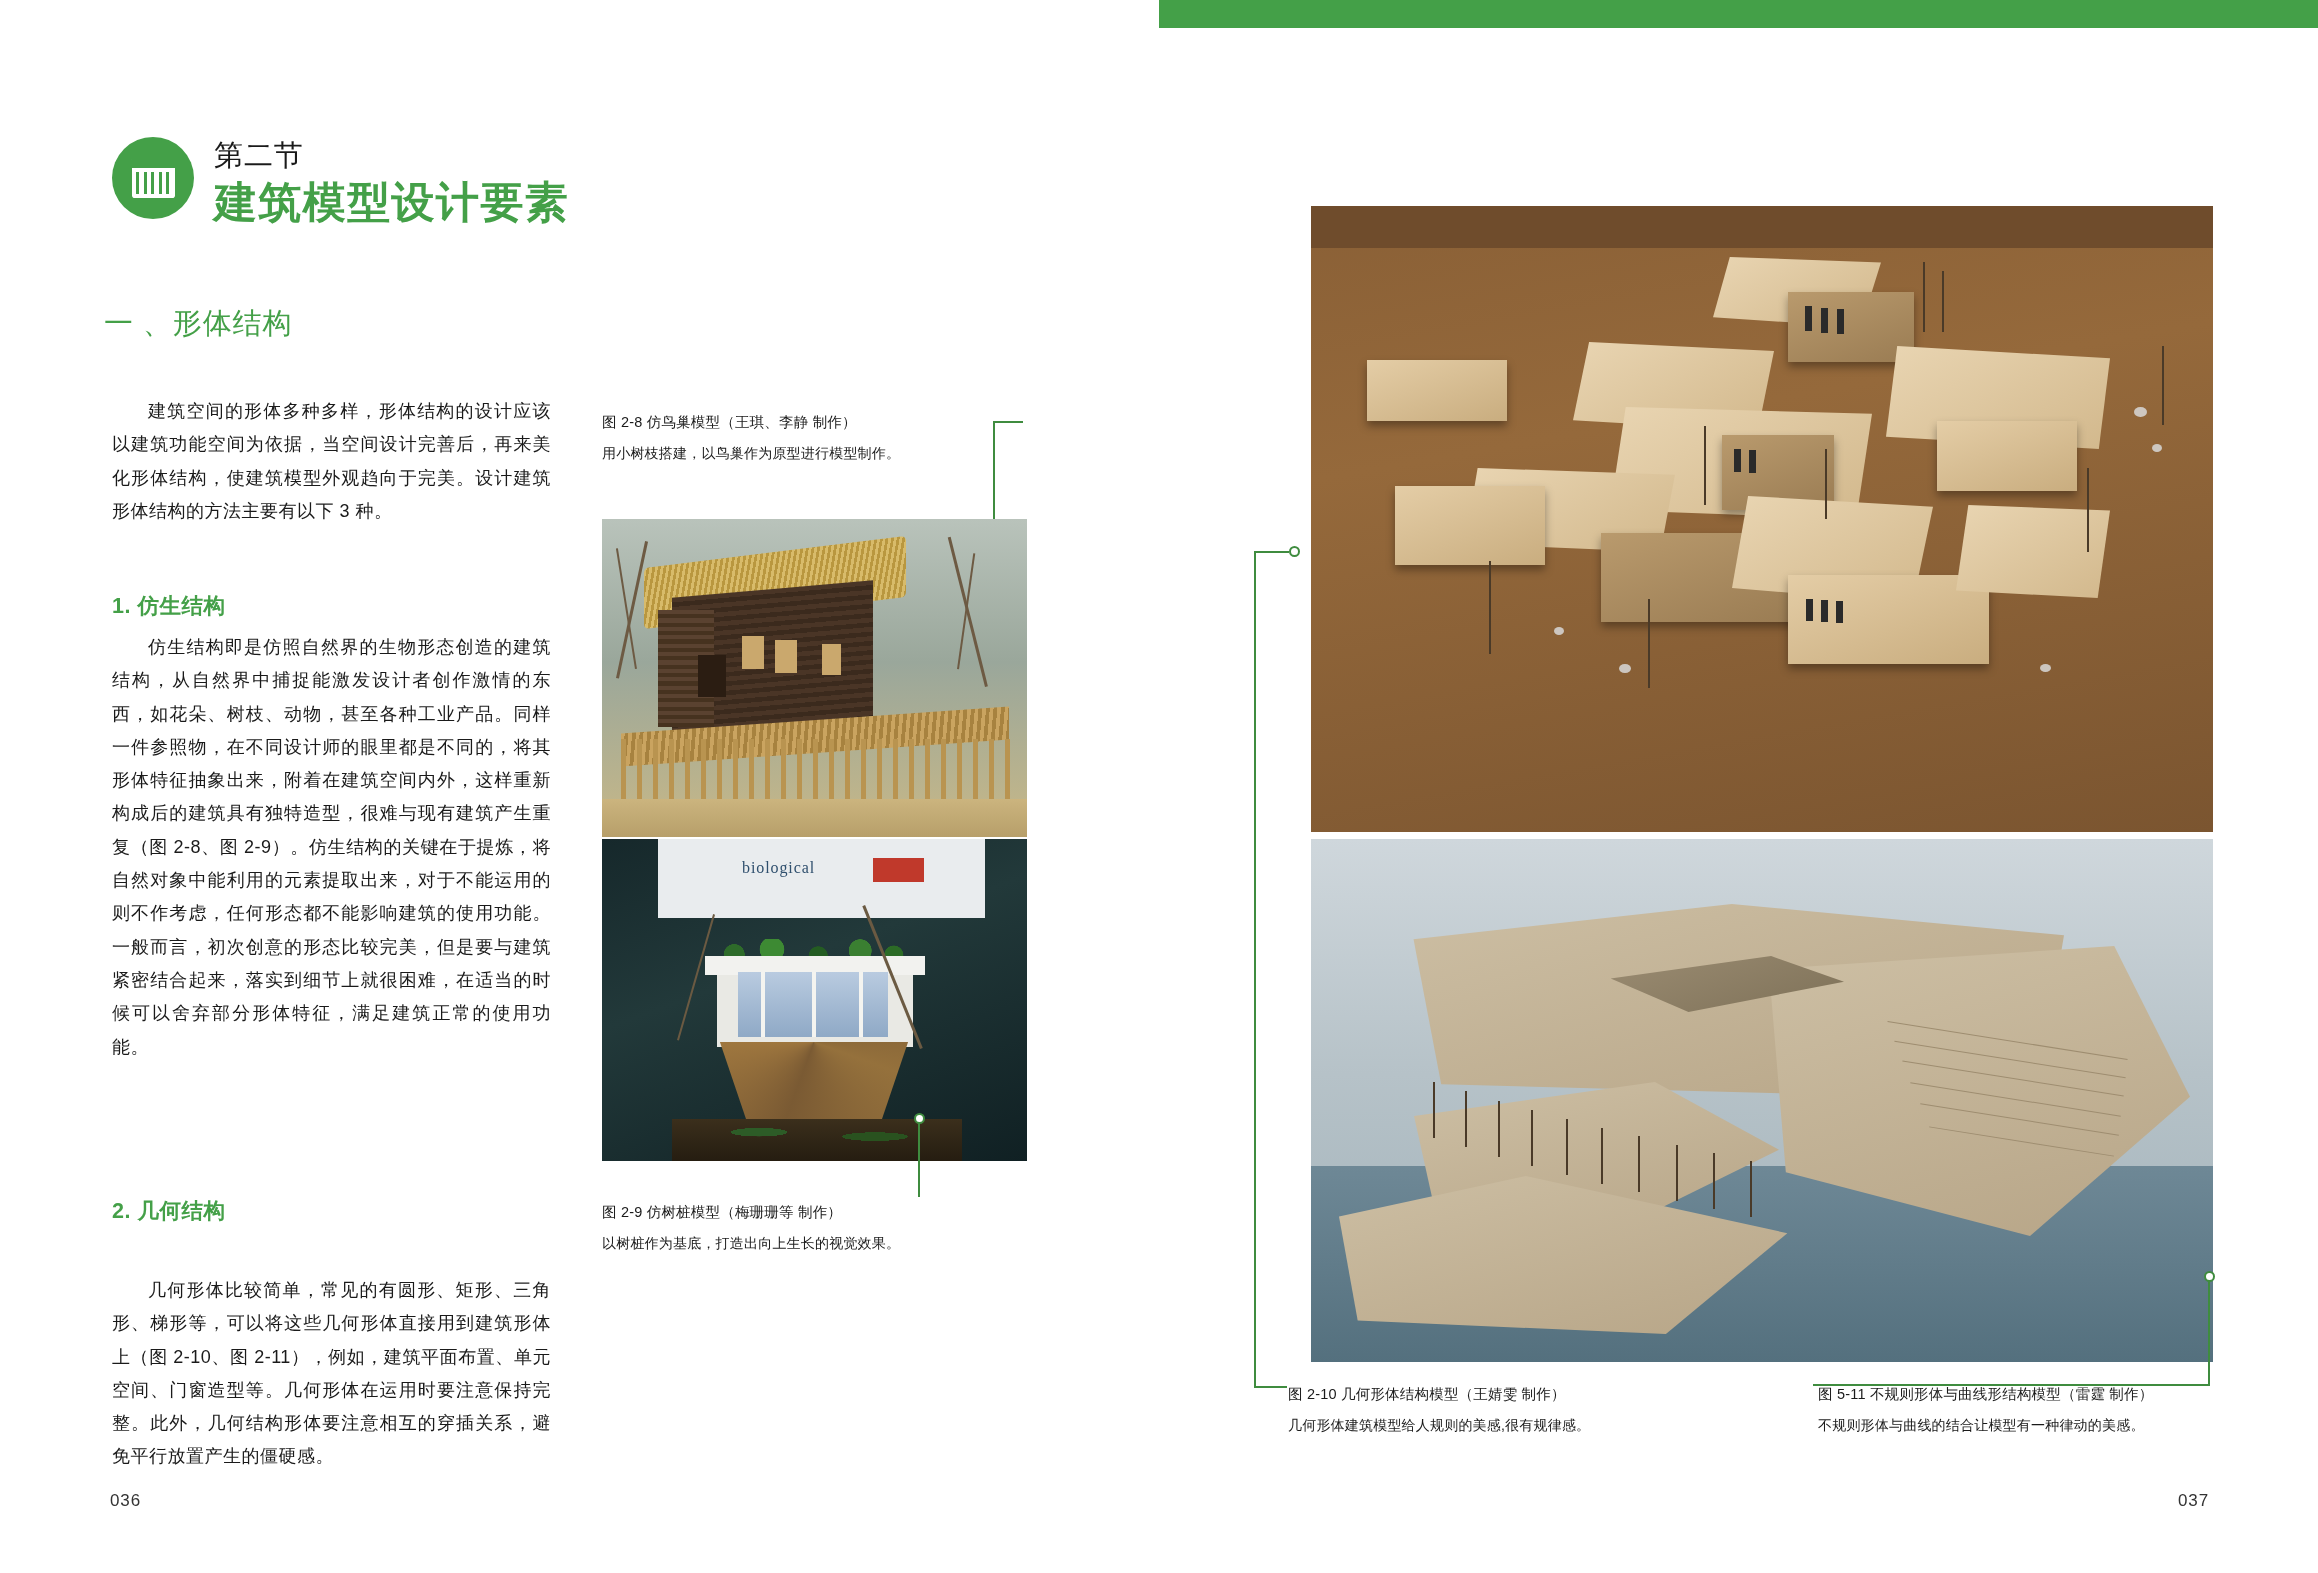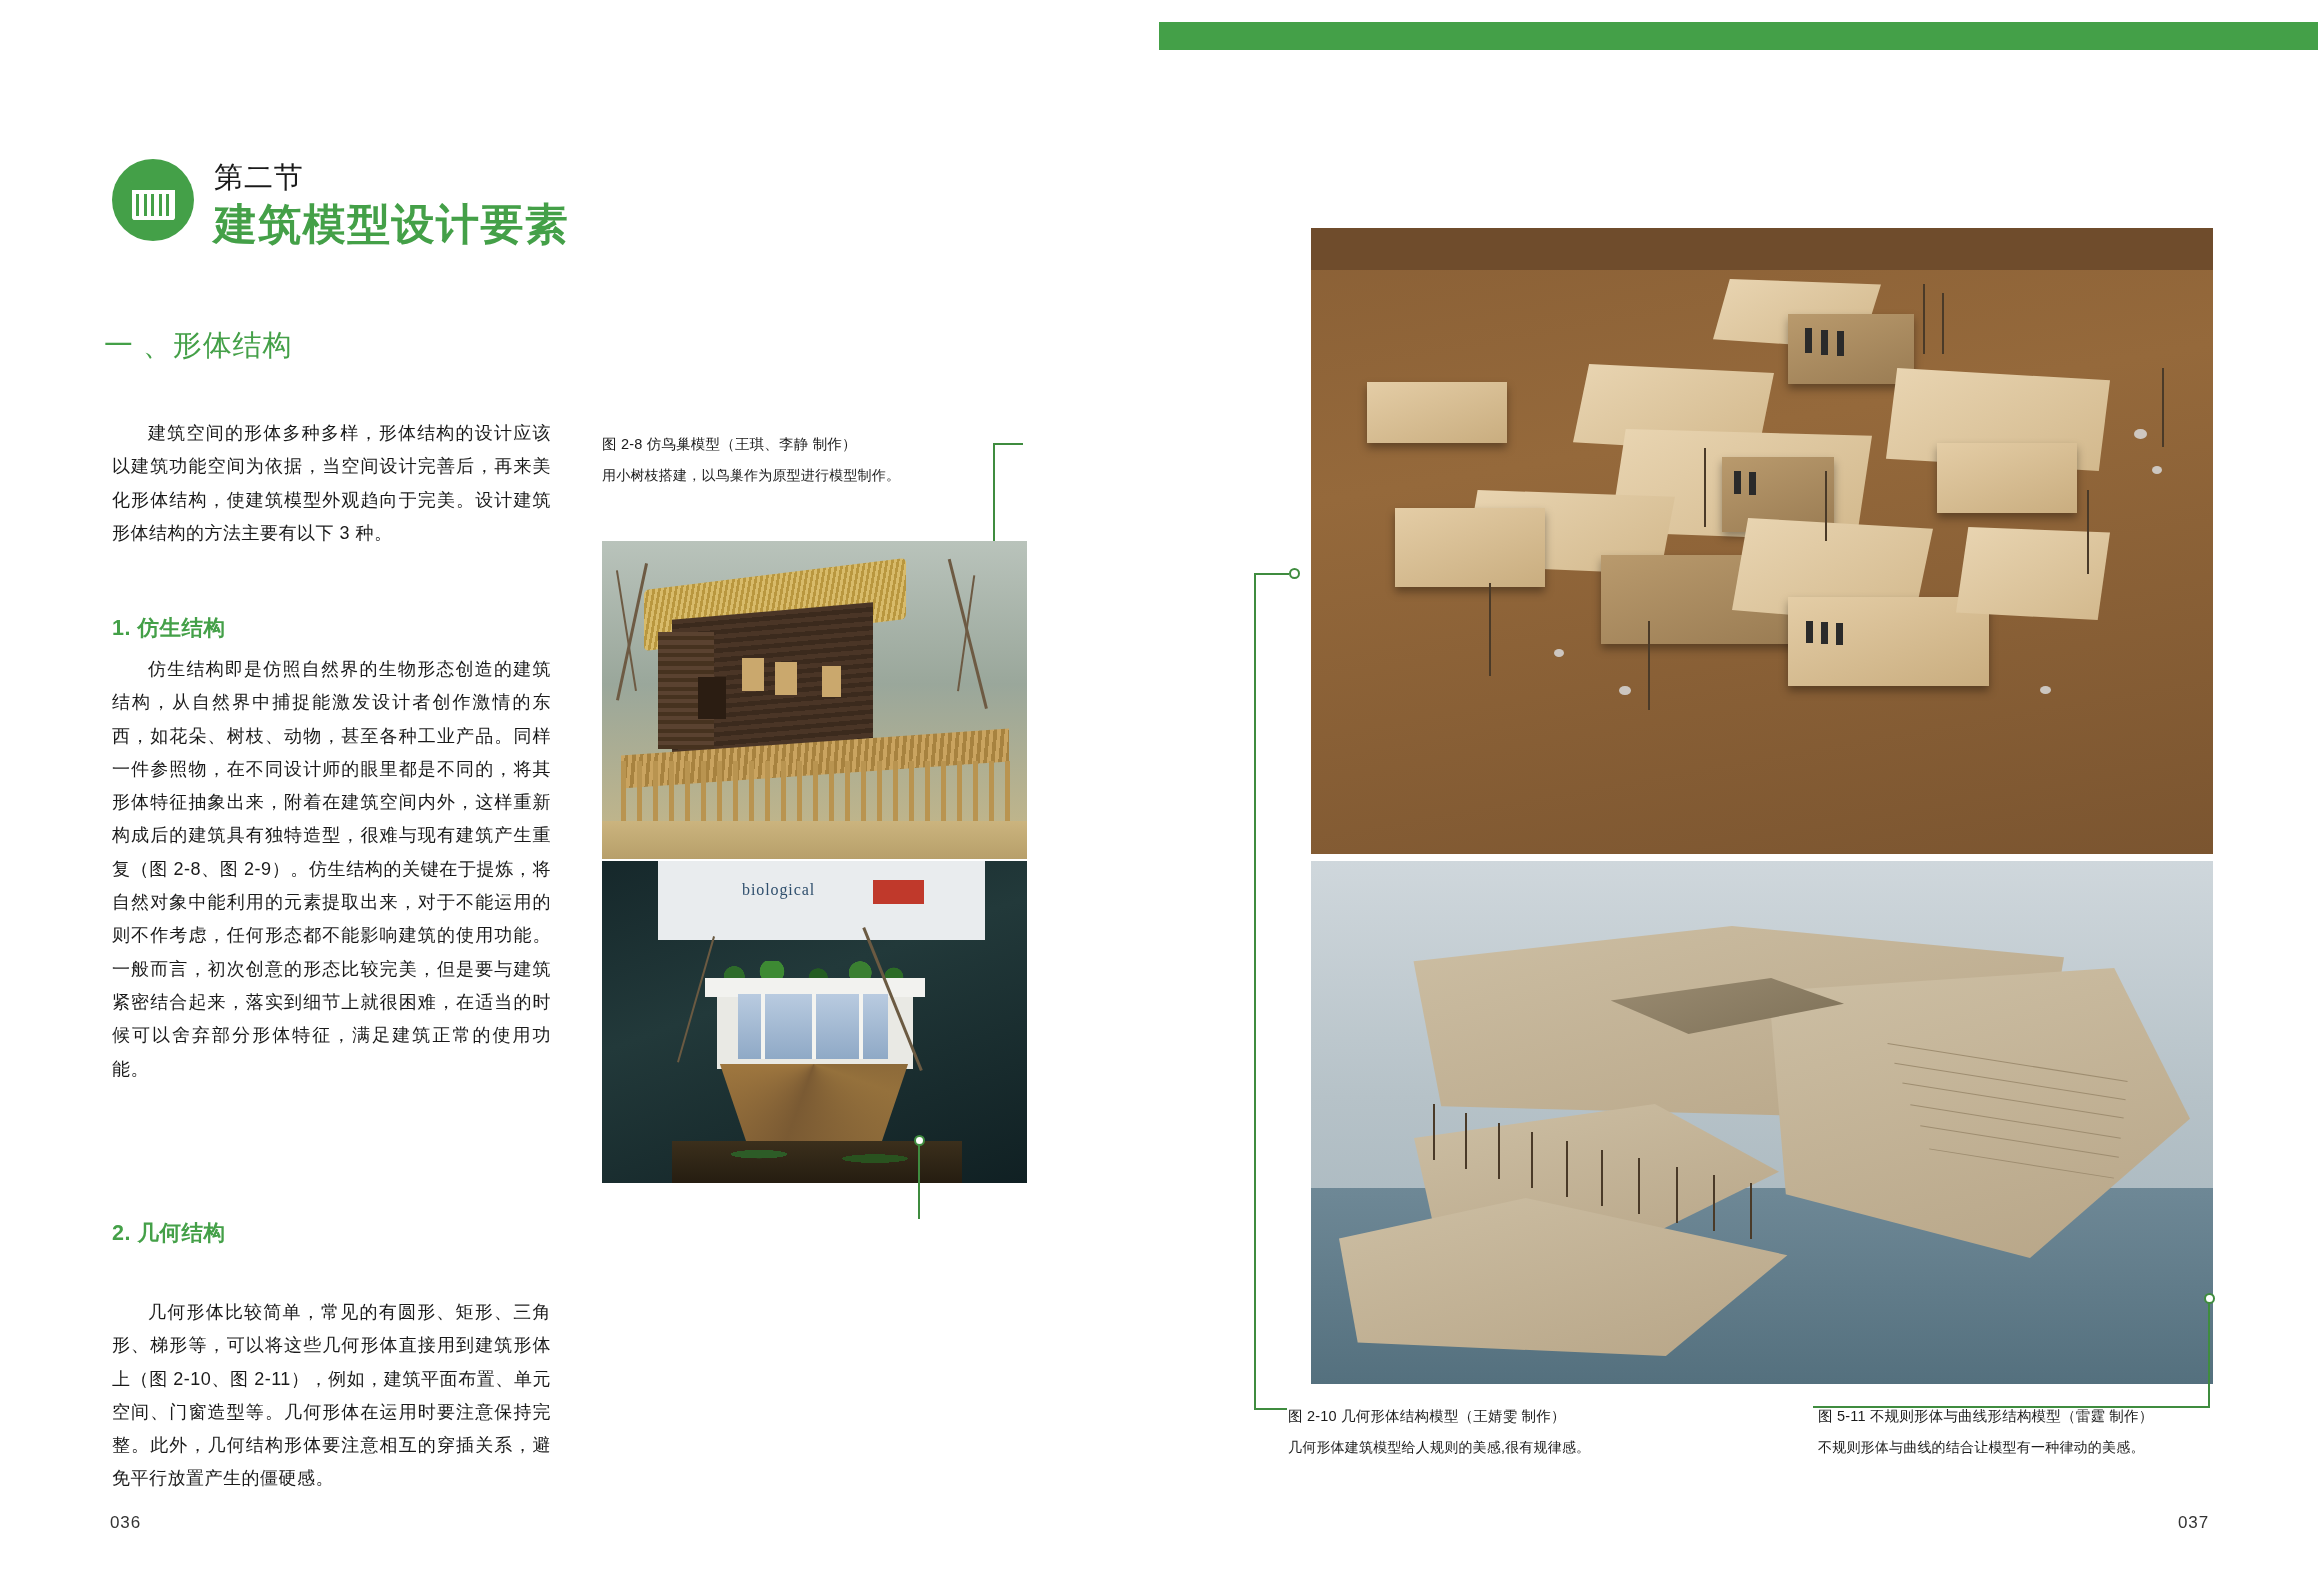--- a/index.html
+++ b/index.html
@@ -9,21 +9,20 @@
   }
   body {
     font-family: "Liberation Sans", sans-serif;
   }
   .page {
     position: relative;
     width: 2319px;
     height: 1537px;
     background: #ffffff;
     overflow: hidden;
-    margin-top: 22px;
   }
 
   
   .top-bar {
     position: absolute;
     left: 1159px;
     top: 0;
     width: 1160px;
     height: 28px;
     background: #44a048;
@@ -353,20 +352,24 @@
         <div class="f29-trunk"></div>
         <div class="f29-roots"></div>
         <div class="f28-branch" style="left:318px; top:56px; width:2.8px; height:154px; transform:rotate(-22deg); background:#6b5a42;"></div>
         <div class="f28-branch" style="left:75px; top:70px; width:2.3px; height:131px; transform:rotate(16deg); background:#6b5a42;"></div>
       </div>
     </div>
 
     <div class="dot" style="left:914px; top:1113px;"></div>
     <div class="leader" style="left:918px; top:1122px; width:2.3px; height:75px;"></div>
 
+    <div class="cap cap-2-9">
+      <div class="cap-title">图 2-9   仿树桩模型（梅珊珊等  制作）</div>
+      <span class="cap-sub">以树桩作为基底，打造出向上生长的视觉效果。</span>
+    </div>
 
     <div class="folio folio-left">036</div>
   </div>
 
   <div>
 
     <div class="photo-top">
       <div class="ph">
         <div class="f210-board"></div>
         <div class="f210-top-edge"></div>

